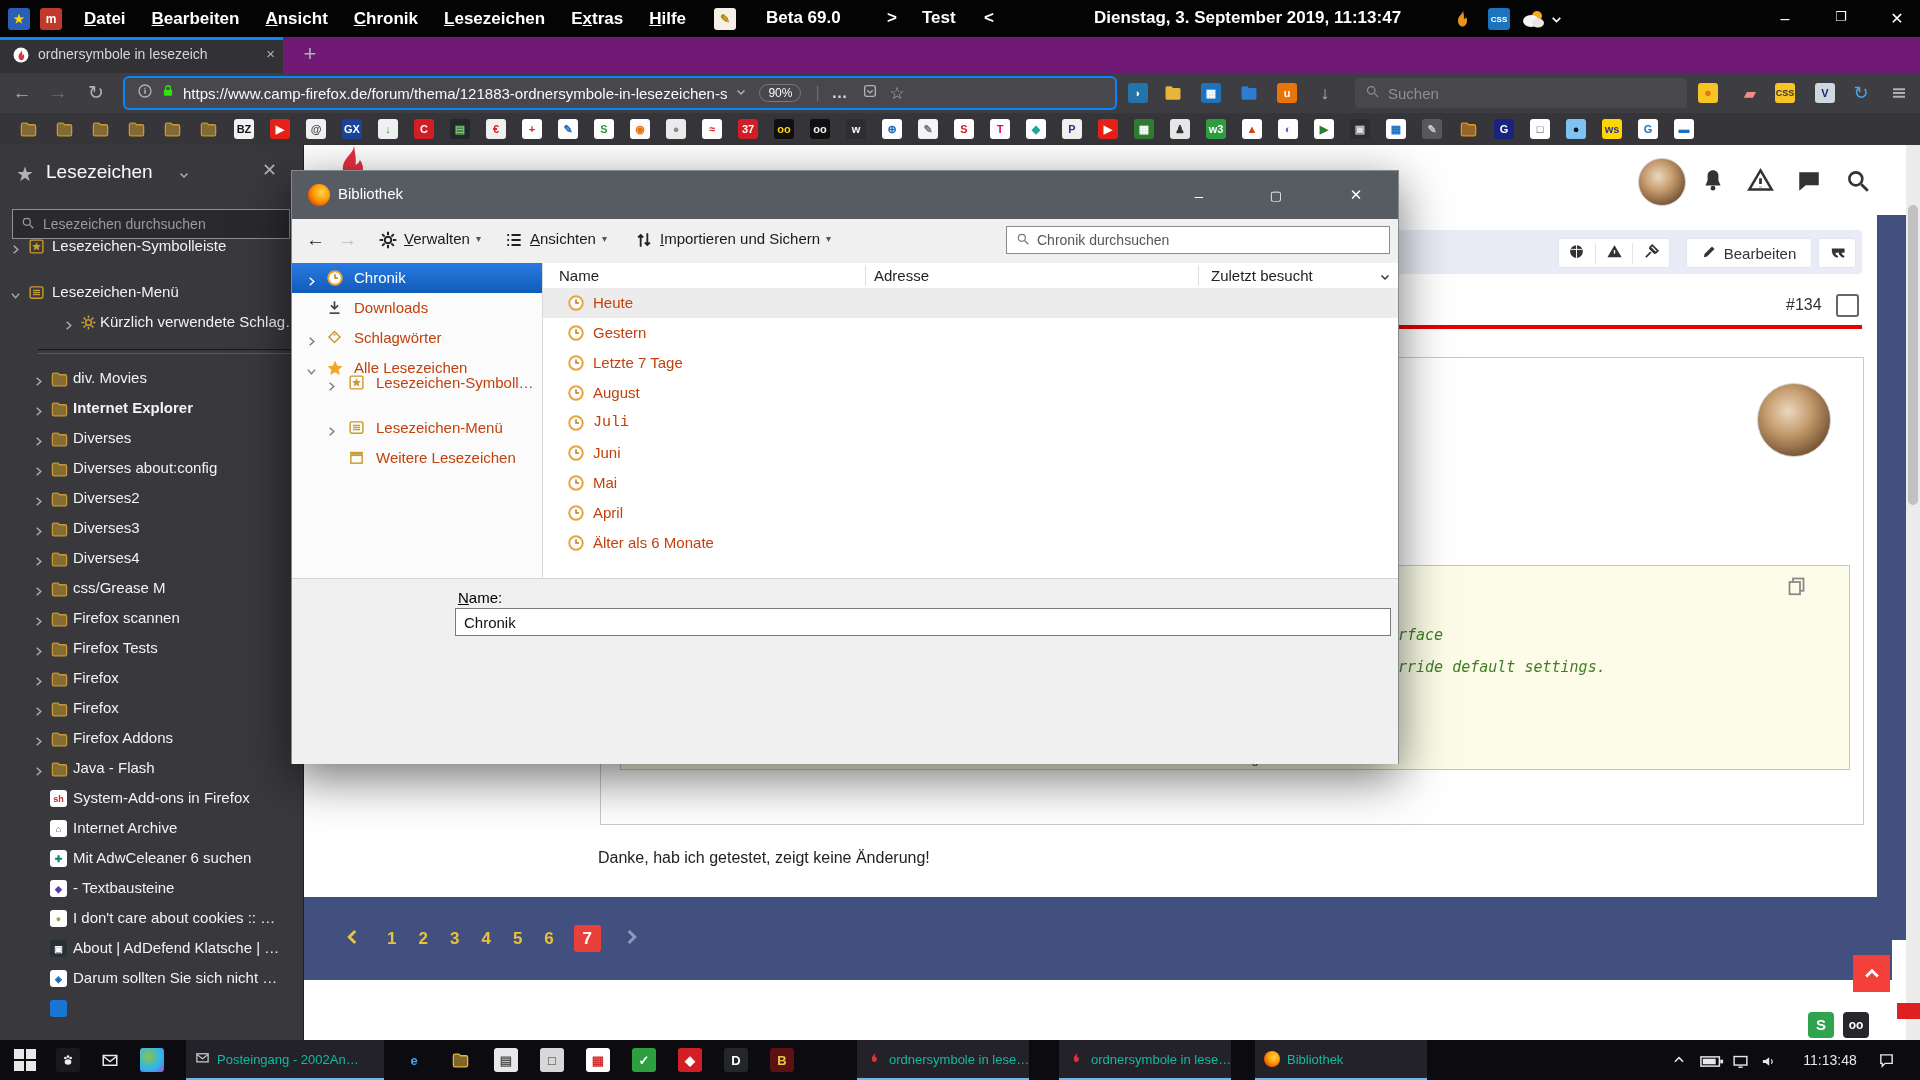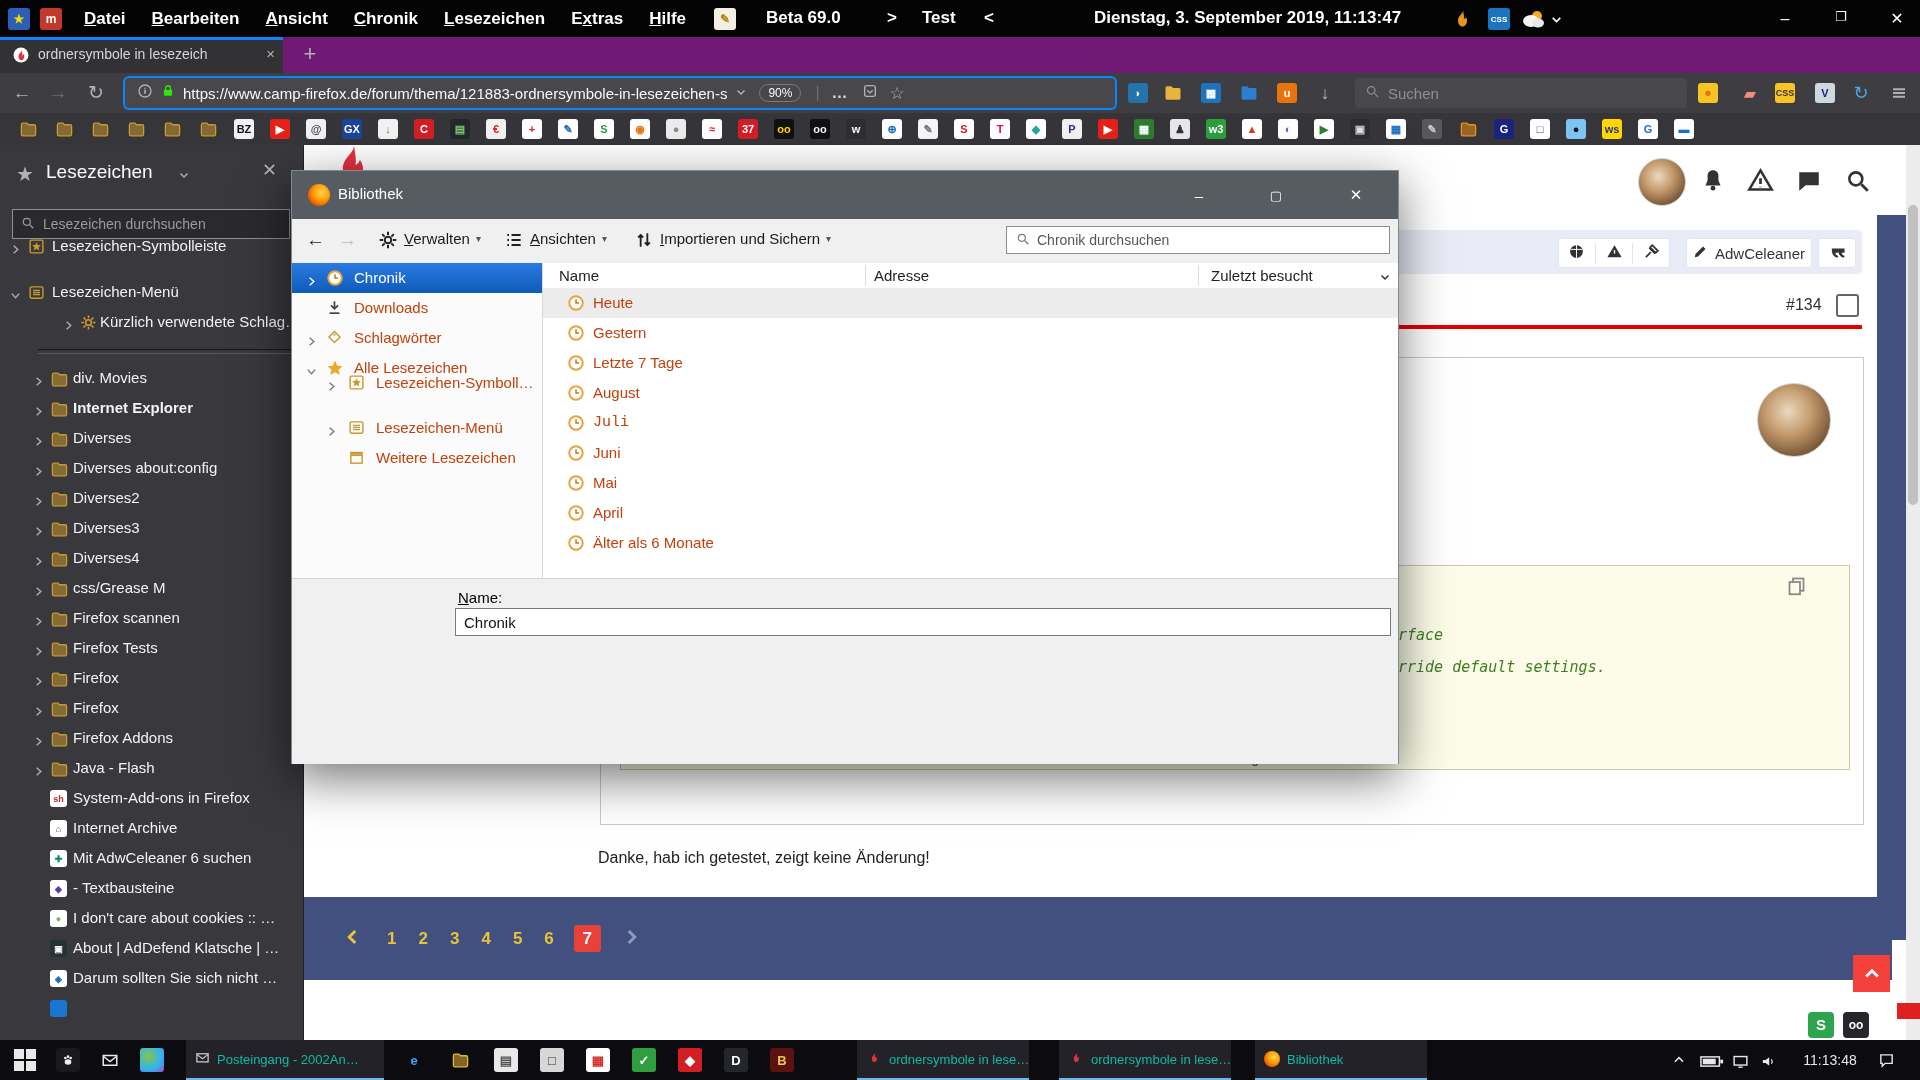--- a/index.html
+++ b/index.html
@@ -551,21 +551,21 @@
       <span style="width:37px;text-align:center">
         <svg viewBox="0 0 24 24" width="17" height="17">
             <path d="M4 20l7-7M10 6l3-3 8 8-3 3zM9 7l8 8" stroke="#333" stroke-width="2.4" fill="none"></path>
           </svg></span>
     </div>
     <div class="pbtn" style="left:1382px;width:126px">
       <span style="margin-right:7px">
         <svg viewBox="0 0 24 24" width="15" height="15">
             <path d="M3 21l1-5L16 4l4 4L8 20z" fill="#333"></path>
           </svg></span>
-      <span style="font-size:15px;color:#333">AdwCeleaner</span>
+      <span style="font-size:15px;color:#333">Bearbeiten</span>
     </div>
     <div class="pbtn" style="left:1514px;width:38px">
       <svg viewBox="0 0 24 24" width="17" height="17">
           <path d="M4 17c0-6 3-10 8-11l1 2.5C10 9.5 9 11 9 13h4v6H4zM13 17c0-6 3-10 8-11l1 2.5c-3 1-4 2.5-4 4.5h4v6h-9z" fill="#333" transform="scale(1,-1) translate(0,-24)"></path>
         </svg>
     </div>
 
     <span class="abs" style="left:1482px;top:151px;font-size:16px;color:#333">#134</span>
     <span class="abs" style="left:1532px;top:149px;width:23px;height:23px;background:#fff;border:2px solid #666;border-radius:3px;box-sizing:border-box"></span>
     <div class="abs" style="left:296px;top:180px;width:1262px;height:4px;background:#e60000"></div>

